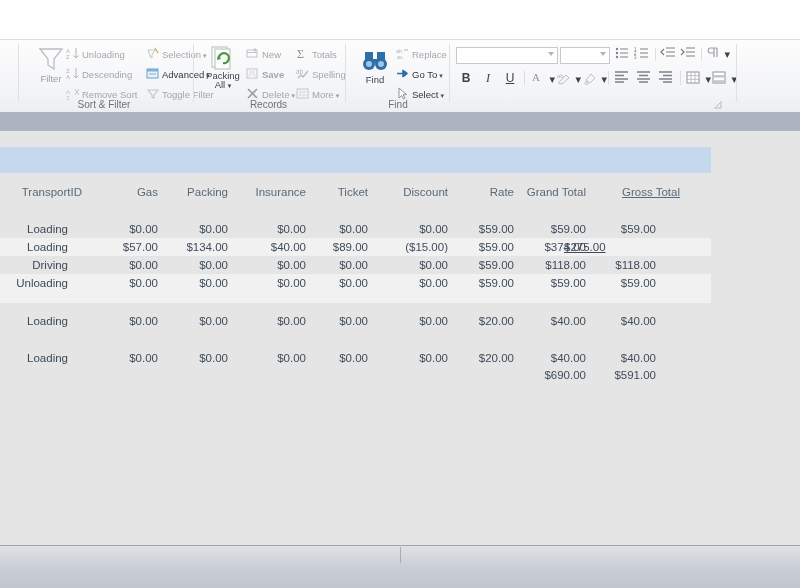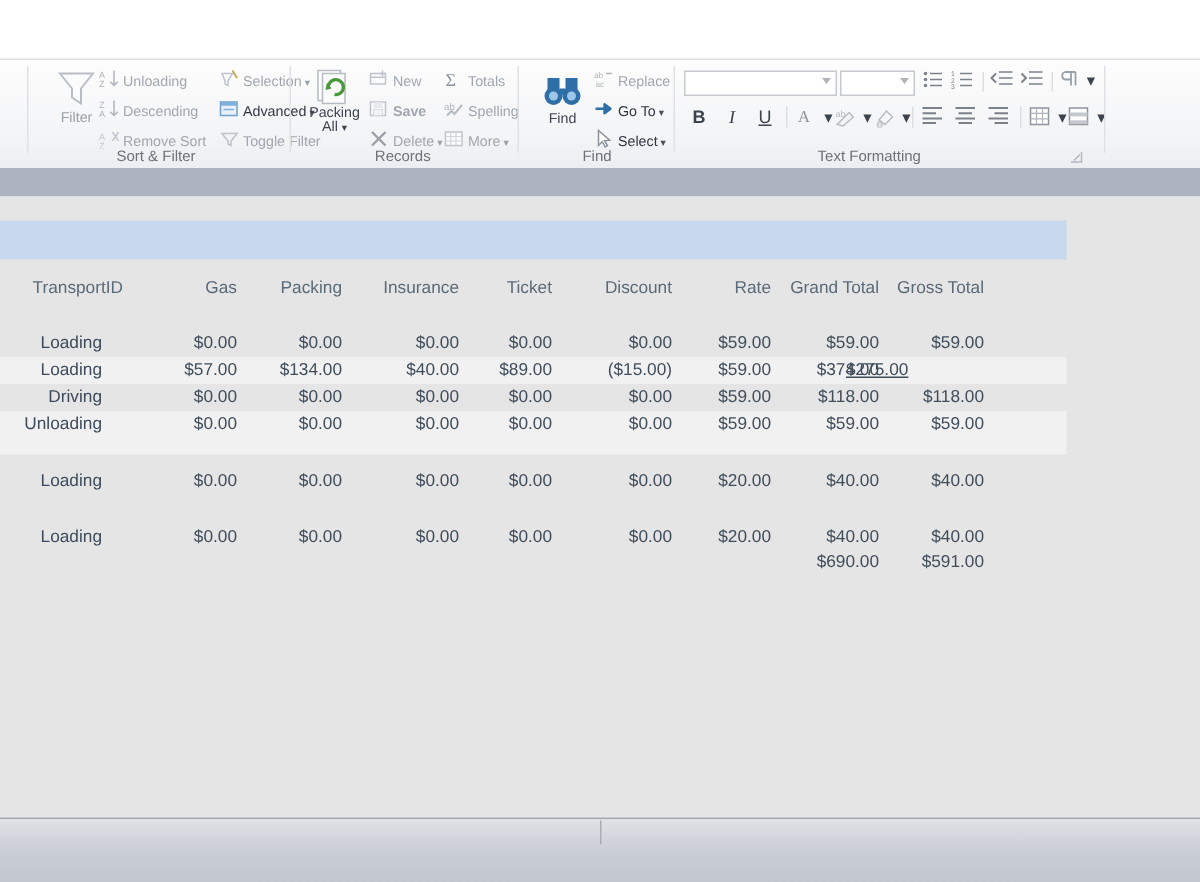--- a/index.html
+++ b/index.html
@@ -423,21 +423,20 @@
       </div>
       <div class="tfbtn" style="left:260px;top:30px;width:22px;">
         <svg width="16" height="15" viewBox="0 0 16 15">
             <rect x="1" y="2" width="12" height="11" fill="#fff" stroke="#8e949c" stroke-width="1"></rect>
             <rect x="1" y="5" width="12" height="2.6" fill="#c3c8ce"></rect>
             <rect x="1" y="10.2" width="12" height="2.6" fill="#c3c8ce"></rect>
           </svg>
         <span class="arw" style="position:absolute;right:-3px;top:1px;">▾</span>
       </div>
 
-      <div class="glabel" style="left:0;width:255px;">Text Formatting</div>
       <div class="dlglaunch" style="right:10px;bottom:2px;">
         <svg width="8" height="8" viewBox="0 0 8 8">
             <path d="M0 7 H7 V0" fill="none" stroke="#b4b8be" stroke-width="1"></path>
             <path d="M2 6 L6 2" stroke="#b4b8be" stroke-width="1"></path>
           </svg>
       </div>
     </div>
     <div class="gsep" style="left:736px;"></div>
 
   </div>
@@ -452,21 +451,21 @@
 
       <div class="hdrrow">
         <div class="hdrcell" style="left:0px;width:82px;text-align:right;">TransportID</div>
         <div class="hdrcell" style="left:92px;width:66px;text-align:right;">Gas</div>
         <div class="hdrcell" style="left:166px;width:62px;text-align:right;">Packing</div>
         <div class="hdrcell" style="left:236px;width:70px;text-align:right;">Insurance</div>
         <div class="hdrcell" style="left:312px;width:56px;text-align:right;">Ticket</div>
         <div class="hdrcell" style="left:380px;width:68px;text-align:right;">Discount</div>
         <div class="hdrcell" style="left:456px;width:58px;text-align:right;">Rate</div>
         <div class="hdrcell" style="left:518px;width:68px;text-align:right;">Grand Total</div>
-        <div class="hdrcell" style="left:588px;width:68px;text-align:right;">Gross Total</div>
+        <div class="hdrcell" style="left:612px;width:68px;text-align:right;text-decoration:underline;">Gross Total</div>
       </div>
 
       <div class="shade" style="top:107px;height:18px;"></div>
       <div class="shade" style="top:143px;height:29px;"></div>
 
       <div class="row" style="top:89px;">
         <div class="cell lbl" style="left:0px;width:68px;text-align:right;">Loading</div>
         <div class="cell" style="left:92px;width:66px;text-align:right;">$0.00</div>
         <div class="cell" style="left:166px;width:62px;text-align:right;">$0.00</div>
         <div class="cell" style="left:236px;width:70px;text-align:right;">$0.00</div>

